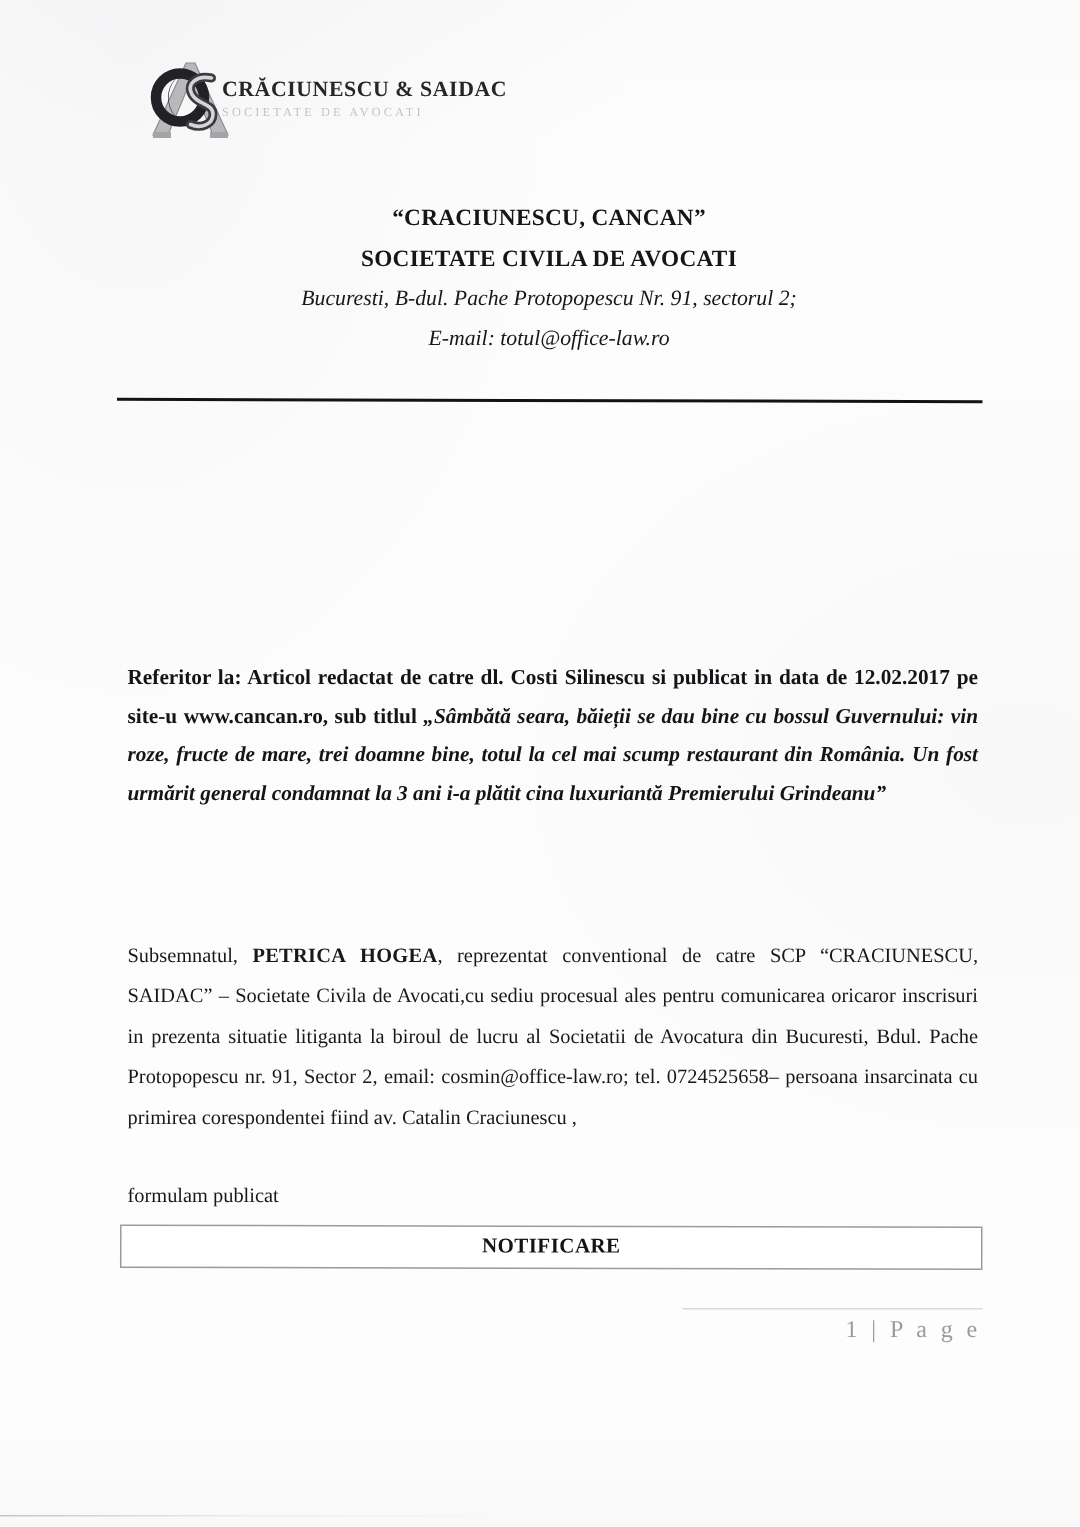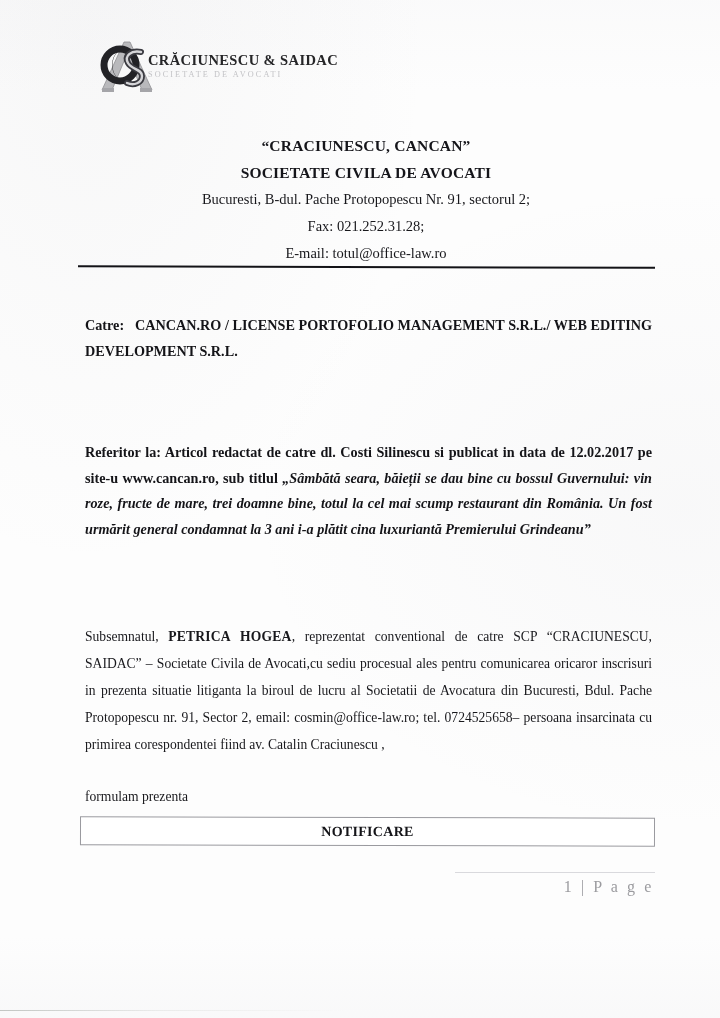--- a/index.html
+++ b/index.html
@@ -82,20 +82,21 @@
   .hdr-line2 {
     font-family: "Liberation Serif", serif;
     font-weight: bold;
     font-size: 15.5px;
     letter-spacing: 0.2px;
     color: #15151a;
     line-height: 27px;
   }
   .hdr-italic {
     font-family: "Liberation Serif", serif;
+    font-style: italic;
     font-size: 14.5px;
     color: #17171b;
     line-height: 27px;
   }
 
   .rule {
     position: absolute;
     left: 78px;
     top: 266px;
     width: 577px;
@@ -215,41 +216,36 @@
     <div class="logo-text-wrap">
       <div class="logo-name">CRĂCIUNESCU &amp; SAIDAC</div>
       <div class="logo-sub">SOCIETATE DE AVOCATI</div>
     </div>
   </div>
 
   <div class="header">
     <div class="hdr-line1">“CRACIUNESCU, CANCAN”</div>
     <div class="hdr-line2">SOCIETATE CIVILA DE AVOCATI</div>
     <div class="hdr-italic">Bucuresti, B-dul. Pache Protopopescu Nr. 91, sectorul 2;</div>
-    <div class="hdr-italic">Fax: 021.252.31.28;</div>
     <div class="hdr-italic">E-mail: totul@office-law.ro</div>
   </div>
 
   <div class="rule"></div>
 
-  <div class="serif-block addressee">
-    <span>Catre:</span>&nbsp;&nbsp;
-    <span>CANCAN.RO / LICENSE PORTOFOLIO MANAGEMENT S.R.L./ WEB EDITING DEVELOPMENT S.R.L.</span>
-  </div>
 
 
   <div class="serif-block subject">
     <span>Referitor la: Articol redactat de catre dl. Costi Silinescu si publicat in data de 12.02.2017 pe site-u www.cancan.ro, sub titlul </span><span class="ital">„Sâmbătă seara, băieții se dau bine cu bossul Guvernului: vin roze, fructe de mare, trei doamne bine, totul la cel mai scump restaurant din România. Un fost urmărit general condamnat la 3 ani i-a plătit cina luxuriantă Premierului Grindeanu”</span>
   </div>
 
   <div class="sans-block signatory">
     <span>Subsemnatul, </span><b>PETRICA HOGEA</b><span>, reprezentat conventional de catre SCP “CRACIUNESCU, SAIDAC” – Societate Civila de Avocati,cu sediu procesual ales pentru comunicarea oricaror inscrisuri in prezenta situatie litiganta la biroul de lucru al Societatii de Avocatura din Bucuresti, Bdul. Pache Protopopescu nr. 91, Sector 2, email: cosmin@office-law.ro; tel. 0724525658– persoana insarcinata cu primirea corespondentei fiind av. Catalin Craciunescu ,</span>
   </div>
 
-  <div class="formulam">formulam prezenta</div>
+  <div class="formulam">formulam publicat</div>
 
   <div class="notif-box">
     <div class="notif-label">NOTIFICARE</div>
   </div>
 
   <div class="footer-rule"></div>
   <div class="footer-page">1 | P a g e</div>
 
 </div>
 

